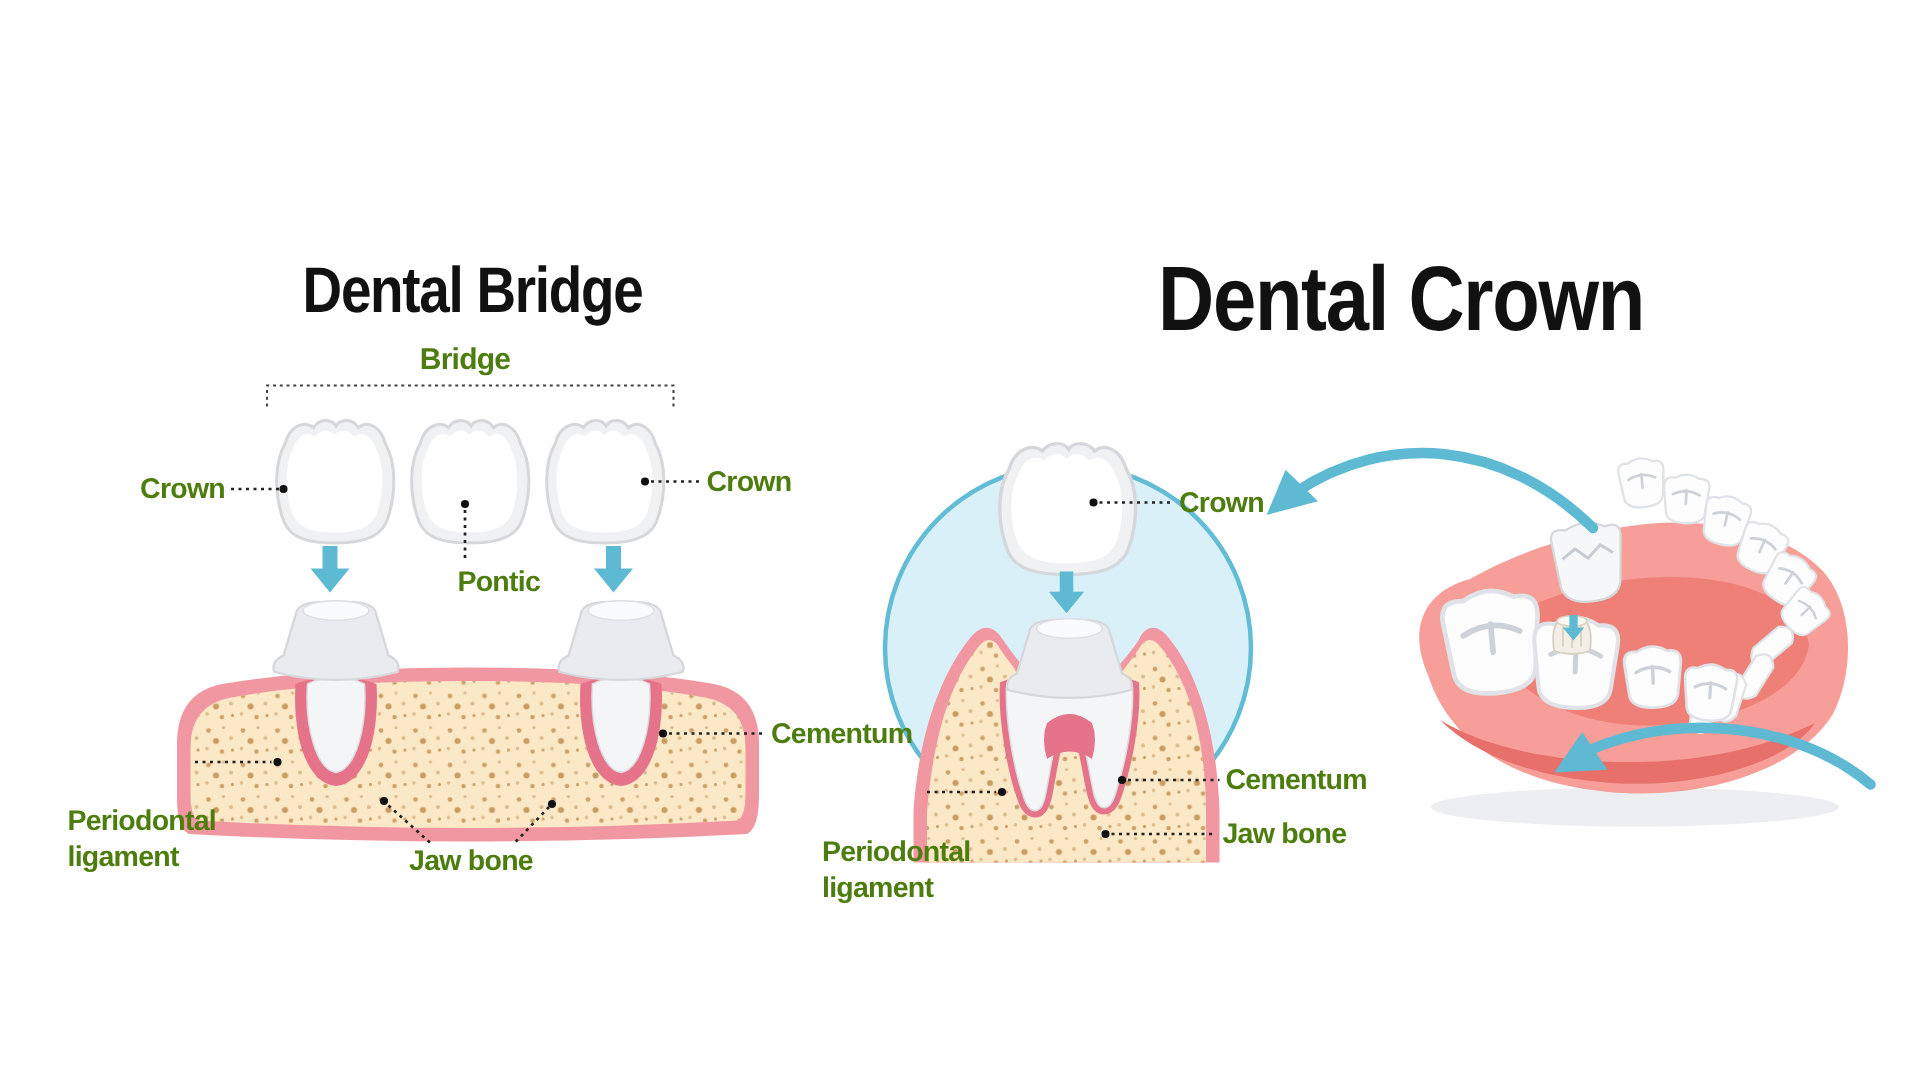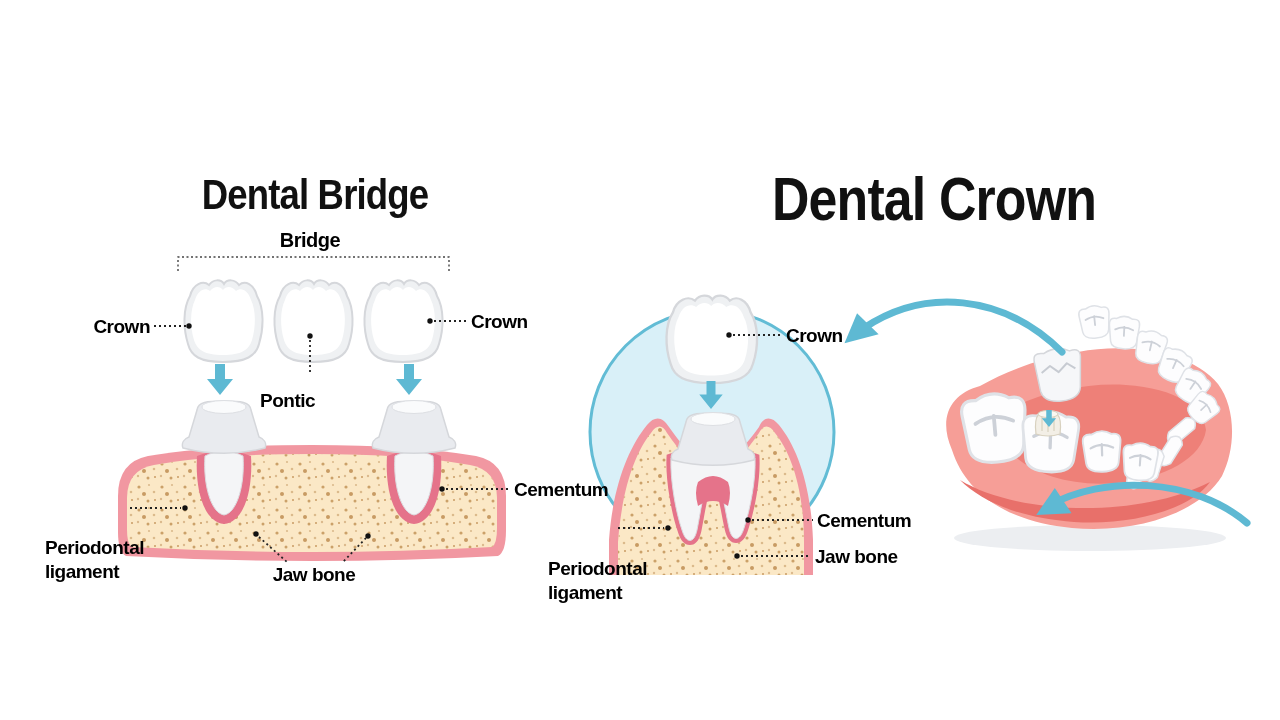--- a/index.html
+++ b/index.html
@@ -9,27 +9,27 @@
   }
   .canvas svg{position:absolute;left:0;top:0;}
   .title{
     position:absolute;font-weight:bold;white-space:nowrap;text-align:center;
     transform:scaleX(.85);letter-spacing:-1px;color:#111;
   }
   .title-left{left:140px;top:170px;width:350px;font-size:43px;}
   .title-right{left:722px;top:164px;width:424px;font-size:61px;}
   .lbl{
     position:absolute;font-weight:bold;font-size:19px;line-height:24px;
-    letter-spacing:-0.5px;color:#000000;white-space:nowrap;
+    letter-spacing:-0.5px;color:#4d7c0f;white-space:nowrap;
   }
   .lbl.wrap{white-space:normal;margin-top:48px;}
   .lbl-bridge{left:230px;top:228px;width:160px;text-align:center;font-size:20px;}
   .lbl-crown-left{left:58px;top:315px;width:92px;text-align:right;}
   .lbl-crown-right{left:471px;top:310px;}
-  .lbl-pontic{left:260px;top:377px;width:100px;text-align:left;margin-top:12px;}
+  .lbl-pontic{left:260px;top:377px;width:100px;text-align:right;}
   .lbl-perio-left{left:45px;top:488px;width:112px;}
   .lbl-cementum-left{left:514px;top:478px;}
   .lbl-jawbone-left{left:254px;top:563px;width:120px;text-align:center;}
   .lbl-crown-mid{left:786px;top:324px;}
   .lbl-perio-mid{left:548px;top:509px;width:112px;}
   .lbl-cementum-mid{left:817px;top:509px;}
   .lbl-jawbone-mid{left:815px;top:545px;}
 </style>
 </head>
 <body>

